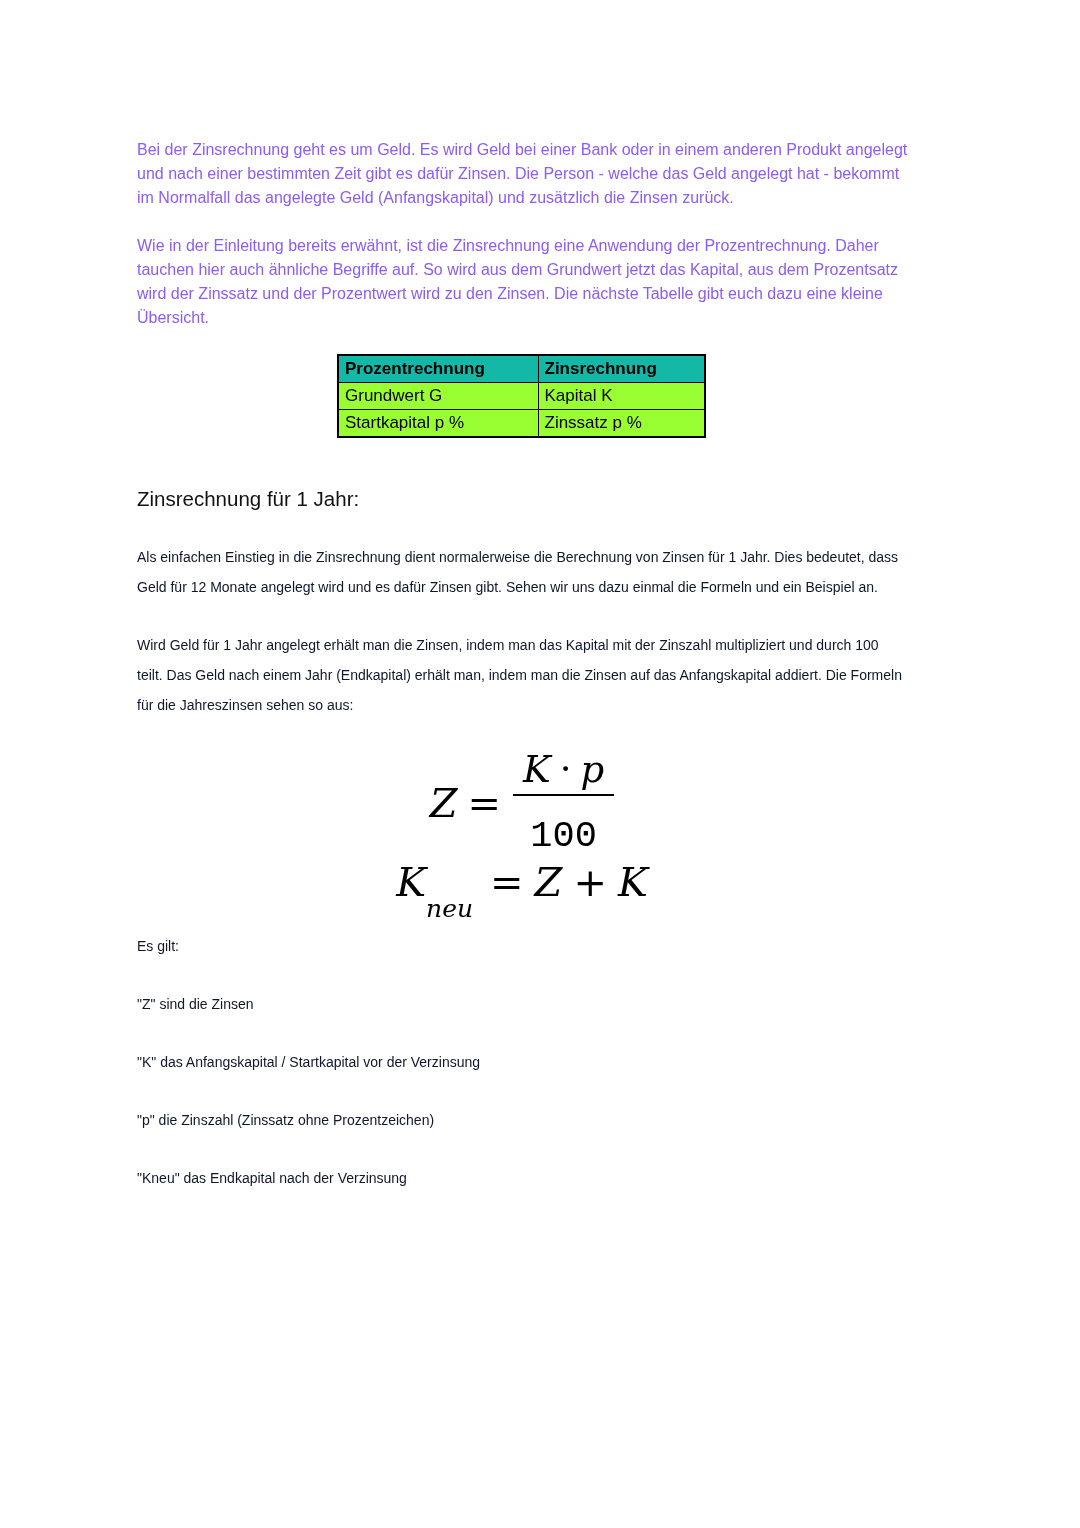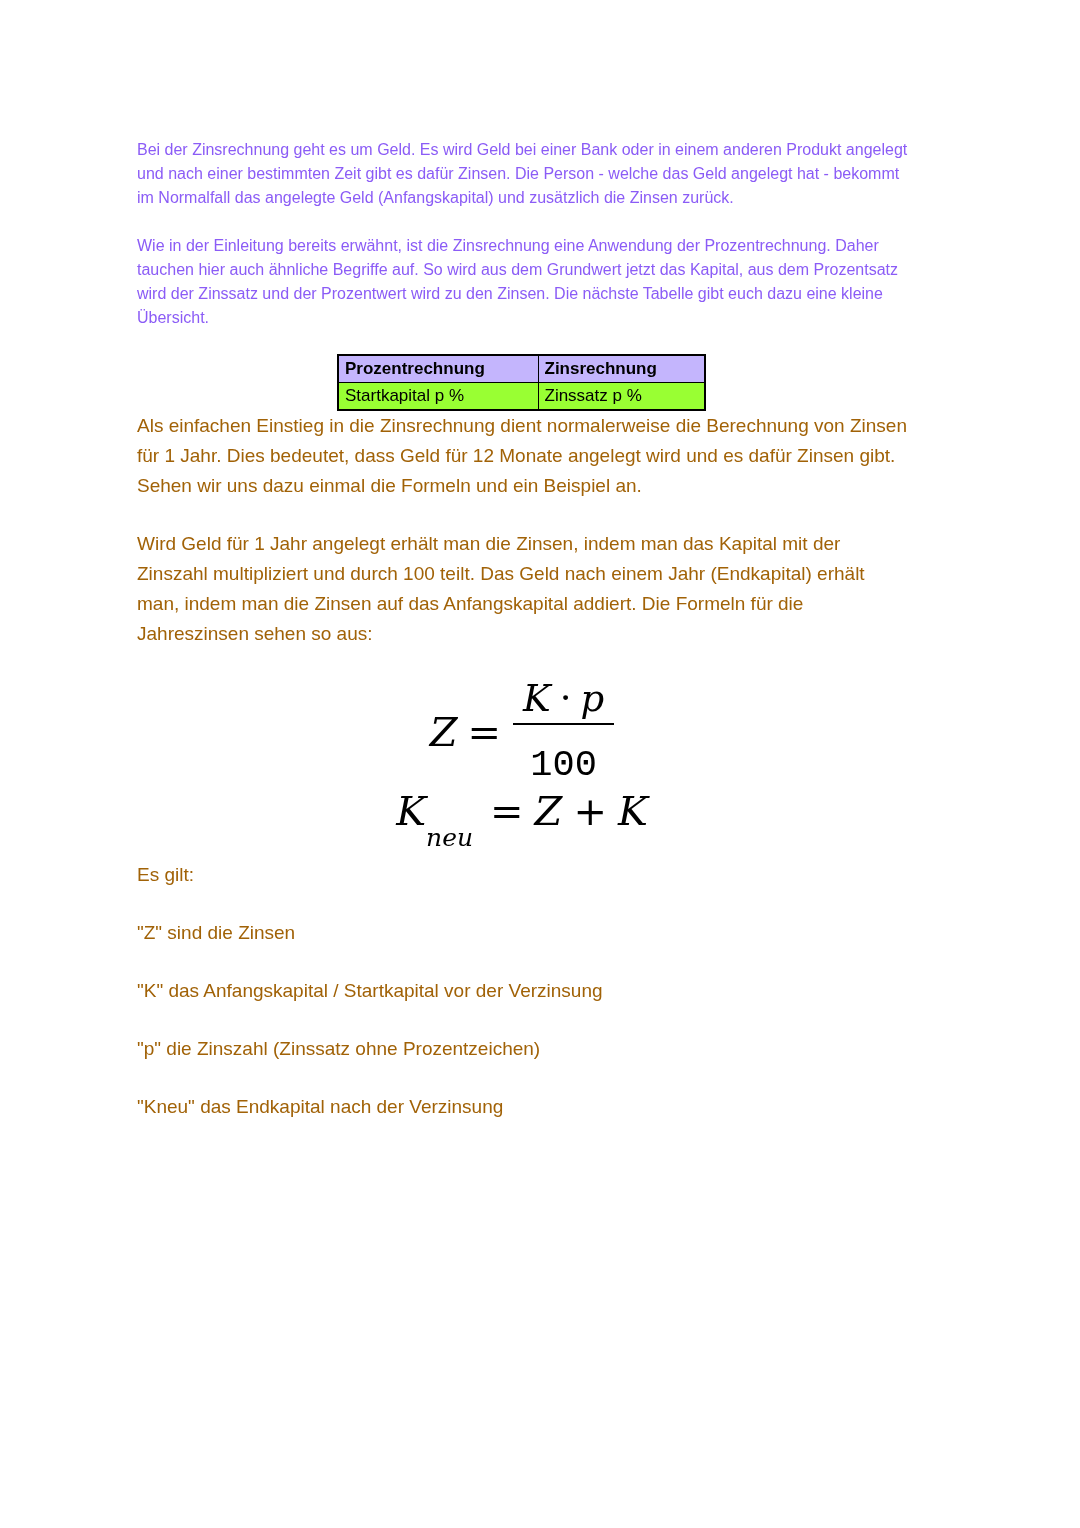--- a/index.html
+++ b/index.html
@@ -18,25 +18,25 @@
   }
   .content { width: 780px; }
   p.small {
     font-size: 16px;
     line-height: 24px;
     width: 778px;
     margin-bottom: 24px;
     color: #8b5cf6;
   }
   p.large {
-    font-size: 19px;
+    font-size: 14px;
     line-height: 30px;
     width: 770px;
     margin-bottom: 28px;
-    color: #a16207;
+    color: #0f172a;
   }
   .heading {
     font-size: 20.5px;
     line-height: 30px;
     margin-top: 46px;
     margin-bottom: 28px;
     color: #111;
   }
   table.compare {
     border-collapse: collapse;
@@ -45,21 +45,21 @@
     border: 2px solid #000000;
   }
   table.compare th, table.compare td {
     border: 1px solid #000000;
     padding: 3px 6px;
     text-align: left;
     height: 27px;
     color: #000;
   }
   table.compare th {
-    background: #c4b5fd;
+    background: #14b8a6;
     font-weight: bold;
   }
   table.compare td { background: #99ff33; }
   table.compare .col-a { width: 200px; }
   table.compare .col-b { width: 167px; }
 
   .formula {
     font-family: "DejaVu Serif", serif;
     color: #000;
     width: 770px;
@@ -117,26 +117,31 @@
 
     <table class="compare">
       <thead>
         <tr>
           <th class="col-a">Prozentrechnung</th>
           <th class="col-b">Zinsrechnung</th>
         </tr>
       </thead>
       <tbody>
         <tr>
+          <td class="col-a">Grundwert G</td>
+          <td class="col-b">Kapital K</td>
+        </tr>
+        <tr>
           <td class="col-a">Startkapital p %</td>
           <td class="col-b">Zinssatz p %</td>
         </tr>
       </tbody>
     </table>
 
+    <p class="heading">Zinsrechnung für 1 Jahr:</p>
 
     <p class="large">Als einfachen Einstieg in die Zinsrechnung dient normalerweise die Berechnung von Zinsen für 1 Jahr. Dies bedeutet, dass Geld für 12 Monate angelegt wird und es dafür Zinsen gibt. Sehen wir uns dazu einmal die Formeln und ein Beispiel an.</p>
     <p class="large">Wird Geld für 1 Jahr angelegt erhält man die Zinsen, indem man das Kapital mit der Zinszahl multipliziert und durch 100 teilt. Das Geld nach einem Jahr (Endkapital) erhält man, indem man die Zinsen auf das Anfangskapital addiert. Die Formeln für die Jahreszinsen sehen so aus:</p>
 
     <div class="formula">
       <div class="f-line1">
         <span class="var">Z</span>
         <span class="eq">=</span>
         <span class="frac">
           <span class="num">

